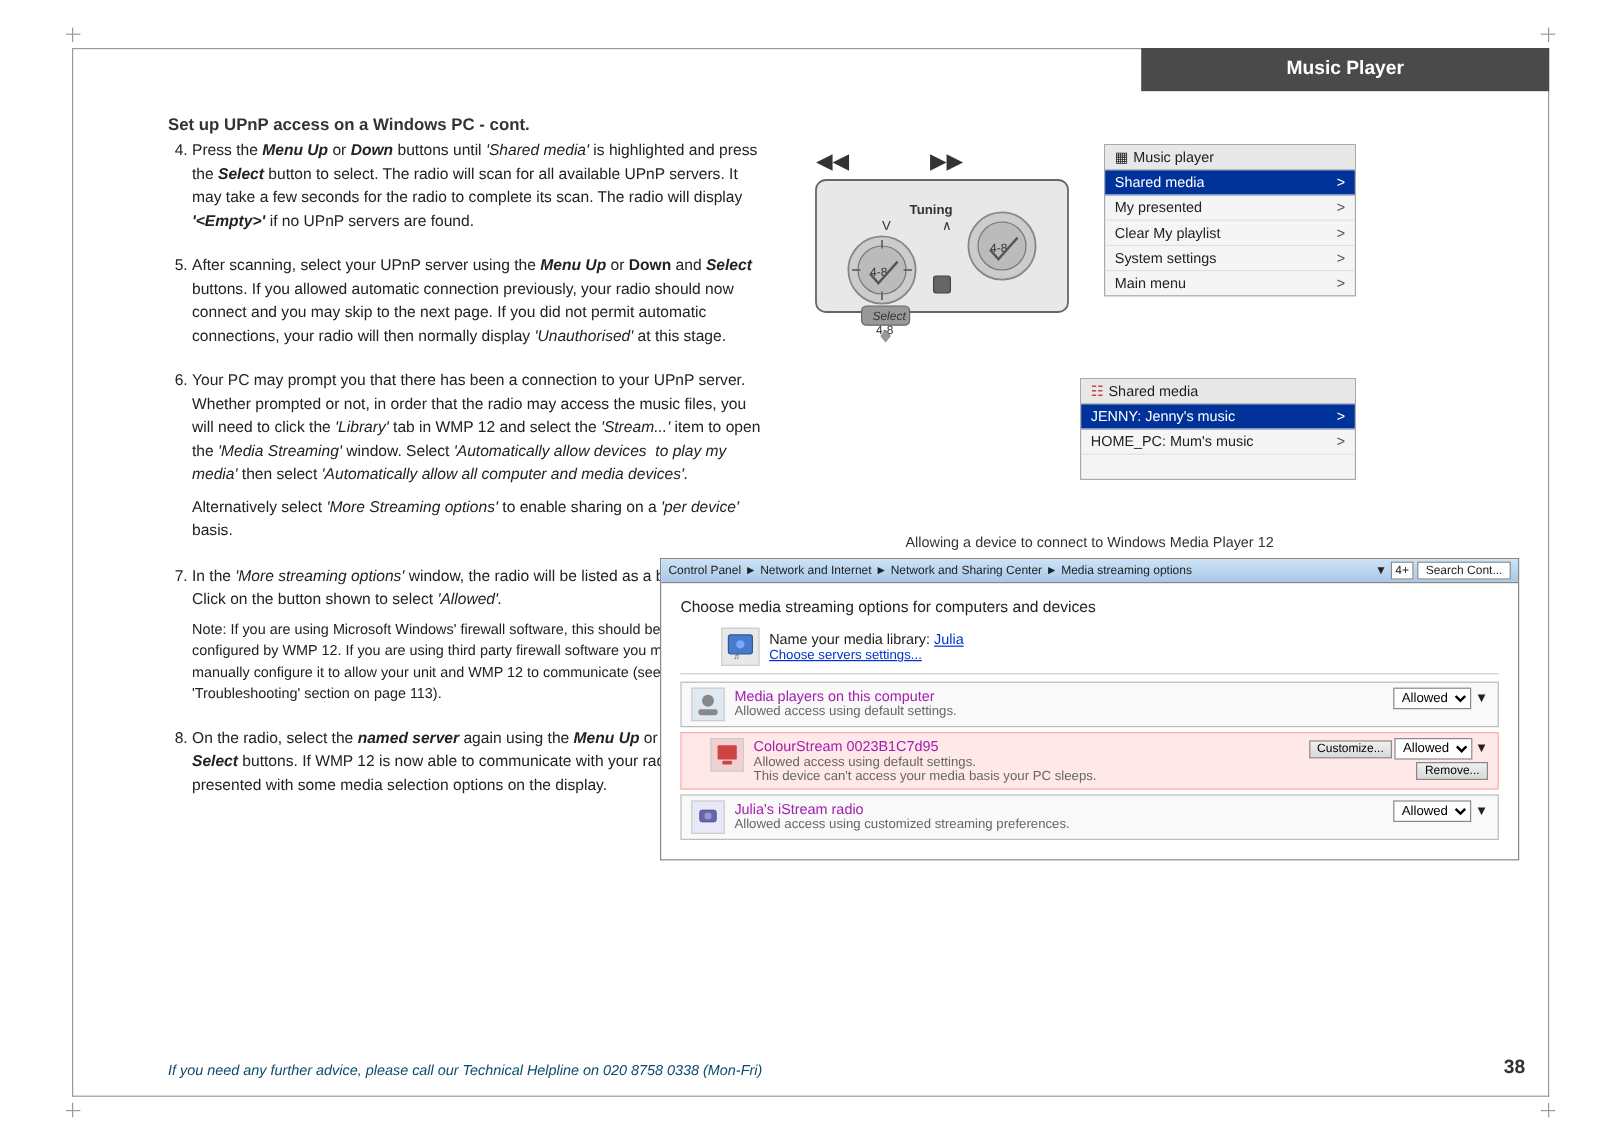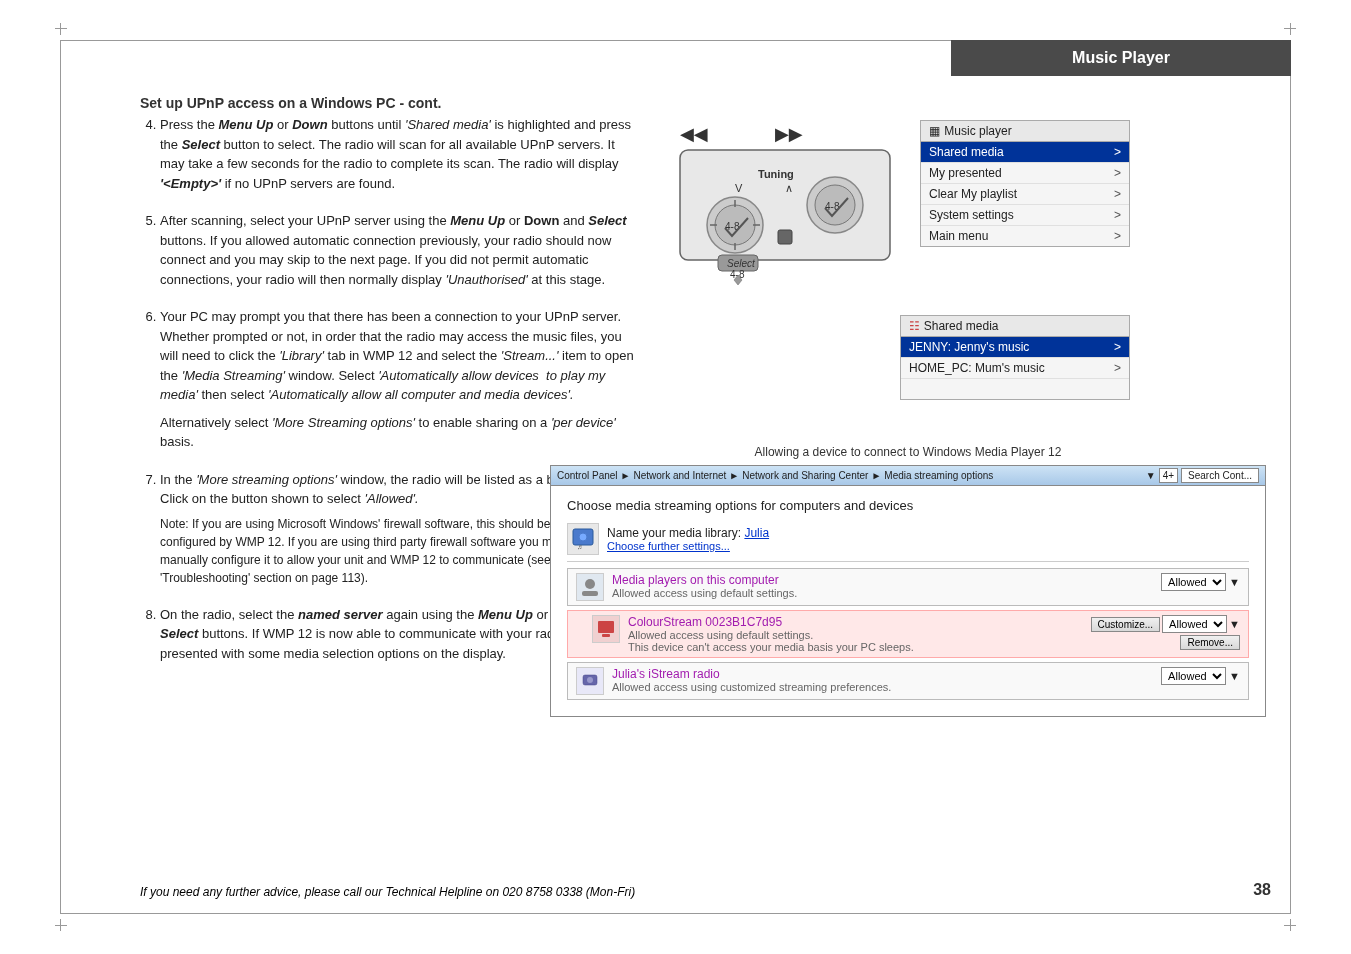--- a/index.html
+++ b/index.html
@@ -95,21 +95,21 @@
     .main-content ol li p {
       margin-top: 8px;
     }
 
     
     .footer-text {
       position: absolute;
       bottom: 55px;
       left: 140px;
       font-size: 12px;
-      color: #000000;
+      color: #0c4a6e;
       font-style: italic;
     }
     .page-number {
       position: absolute;
       bottom: 55px;
       right: 80px;
       font-size: 16px;
       font-weight: bold;
       color: #333;
     }
@@ -225,20 +225,21 @@
     }
     .wmp-title-text {
       font-size: 13px;
       margin-bottom: 10px;
     }
     .wmp-name-row {
       display: flex;
       align-items: center;
       gap: 8px;
       margin-bottom: 6px;
+      margin-left: 34px;
     }
     .wmp-icon-box {
       width: 32px;
       height: 32px;
       background: #e8e8e8;
       border: 1px solid #ccc;
       display: flex;
       align-items: center;
       justify-content: center;
     }
@@ -461,21 +462,21 @@
         <div class="wmp-name-row">
           <div class="wmp-icon-box">
             <svg width="24" height="24" viewBox="0 0 24 24">
               <rect x="2" y="2" width="20" height="16" rx="2" fill="#4a7acc" stroke="#2a5a9c" stroke-width="1"></rect>
               <circle cx="12" cy="10" r="4" fill="#7af" stroke="#4a7acc" stroke-width="1"></circle>
               <text x="6" y="22" font-size="7" fill="#555">♬</text>
             </svg>
           </div>
           <div class="wmp-name-col">
             <div><span>Name your media library:</span> <span style="color:#0033cc; text-decoration:underline; cursor:pointer;">Julia</span></div>
-            <div style="color:#0033cc; text-decoration:underline; cursor:pointer; font-size:11px;">Choose further settings...</div>
+            <div style="color:#0033cc; text-decoration:underline; cursor:pointer; font-size:11px;">Choose servers settings...</div>
           </div>
         </div>
 
 
         <div class="wmp-sep"></div>
 
         <div class="wmp-device-row">
           <div style="display:flex; align-items:flex-start; gap:8px;">
             <div style="width:28px; height:28px; background:#e0e8f0; border:1px solid #ccc; display:flex; align-items:center; justify-content:center;">
               <svg width="20" height="20">

